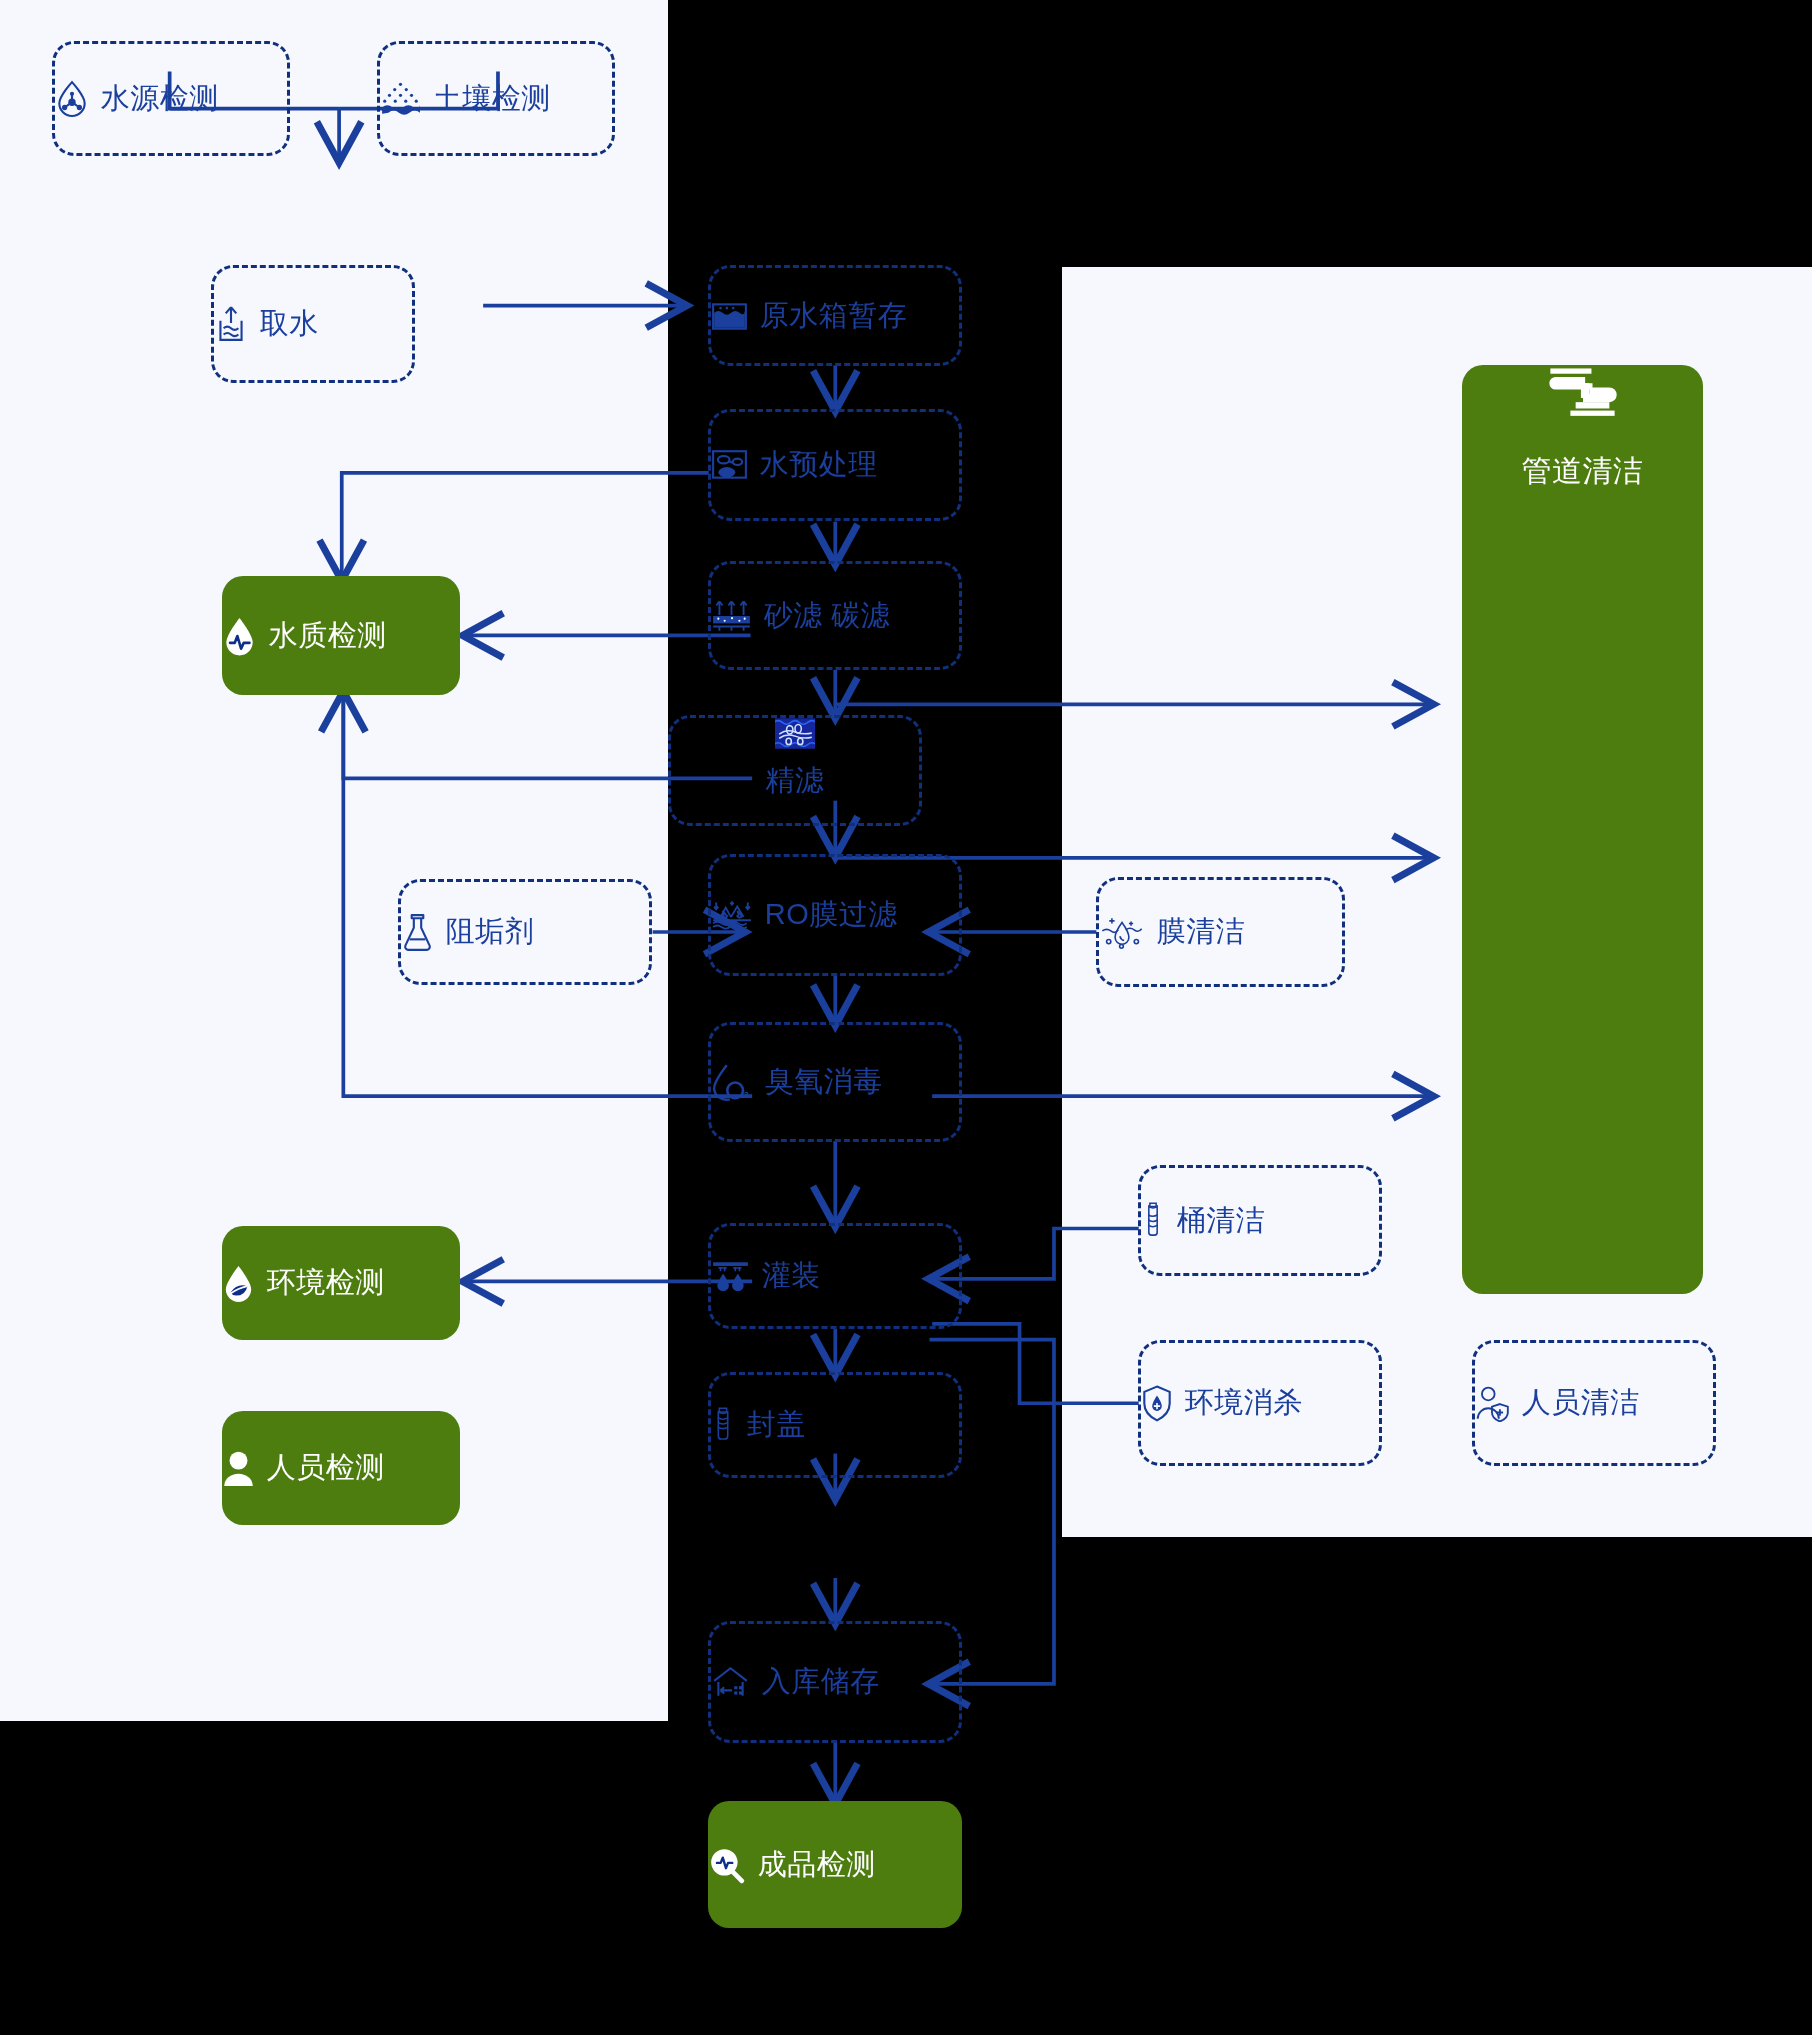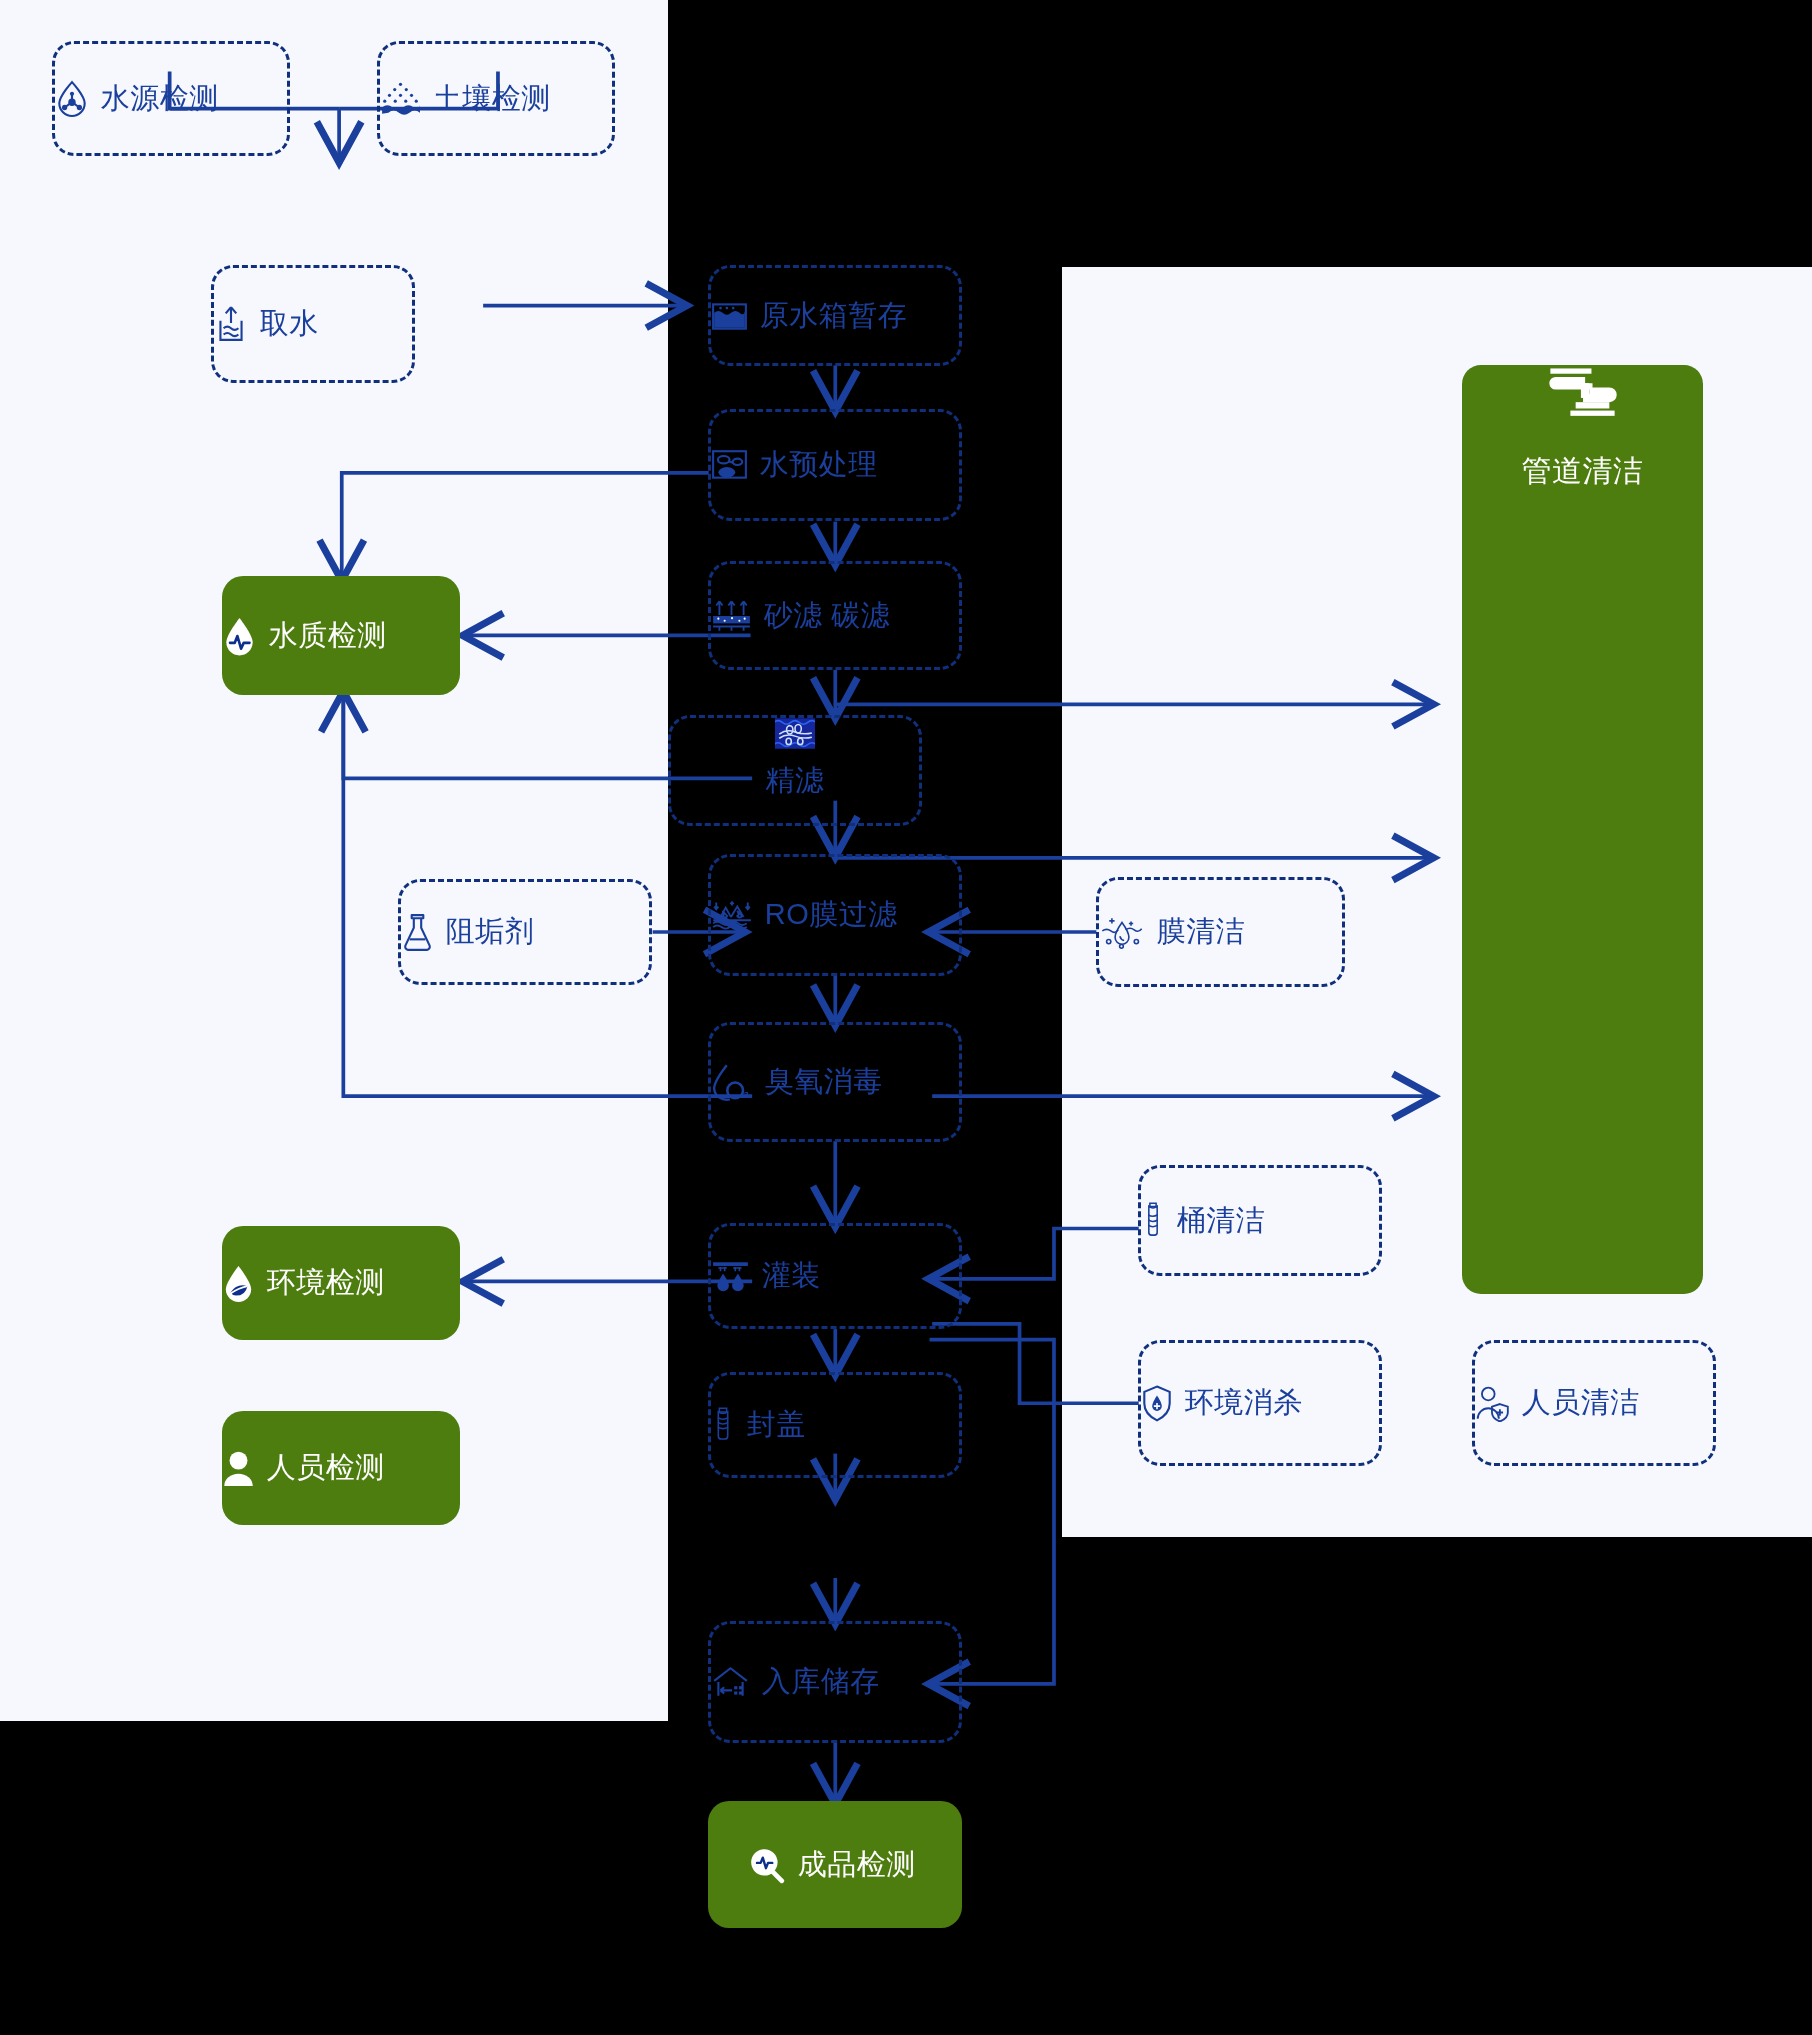--- a/index.html
+++ b/index.html
@@ -38,21 +38,21 @@
     border-radius:21px;
     color:#ffffff;
   }
   .solid .lbl{font-size:29px;color:#fff;letter-spacing:0.5px;}
 
   .ico{display:block;flex:0 0 auto;}
   .ico svg{display:block;}
 
   
   #node-pipe-clean{
-    flex-direction:column;gap:18px;border-radius:19px;
+    flex-direction:column;gap:18px;
   }
   #node-pipe-clean .lbl{font-size:30px;}
 </style>
 </head>
 <body>
 
 <div id="stage">
 
   <div class="panel" id="panel-left"></div>
   <div class="panel" id="panel-right"></div>
@@ -296,21 +296,21 @@
             <rect x="44" y="38" width="6" height="6"></rect>
             <rect x="53" y="38" width="6" height="6"></rect>
             <rect x="44" y="48" width="6" height="6"></rect>
             <rect x="53" y="48" width="6" height="6"></rect>
           </g>
         </svg>
     </span>
     <span class="lbl">入库储存</span>
   </div>
 
-  <div class="node solid" id="node-final-test" style="left:708px;top:1801px;width:254px;height:127px;padding-left:40px;">
+  <div class="node solid" id="node-final-test" style="left:708px;top:1801px;width:254px;height:127px;">
     <span class="ico">
       <svg width="38" height="38" viewBox="0 0 72 72">
           <circle cx="31" cy="31" r="25" fill="#fff"></circle>
           <path d="M48 50 L64 66" stroke="#fff" stroke-width="9" stroke-linecap="round"></path>
           <path d="M17 32 H24 L28 22 L34 42 L38 32 H46" fill="none" stroke="#0d2f8c" stroke-width="4.5" stroke-linejoin="round" stroke-linecap="round"></path>
         </svg>
     </span>
     <span class="lbl">成品检测</span>
   </div>
 

